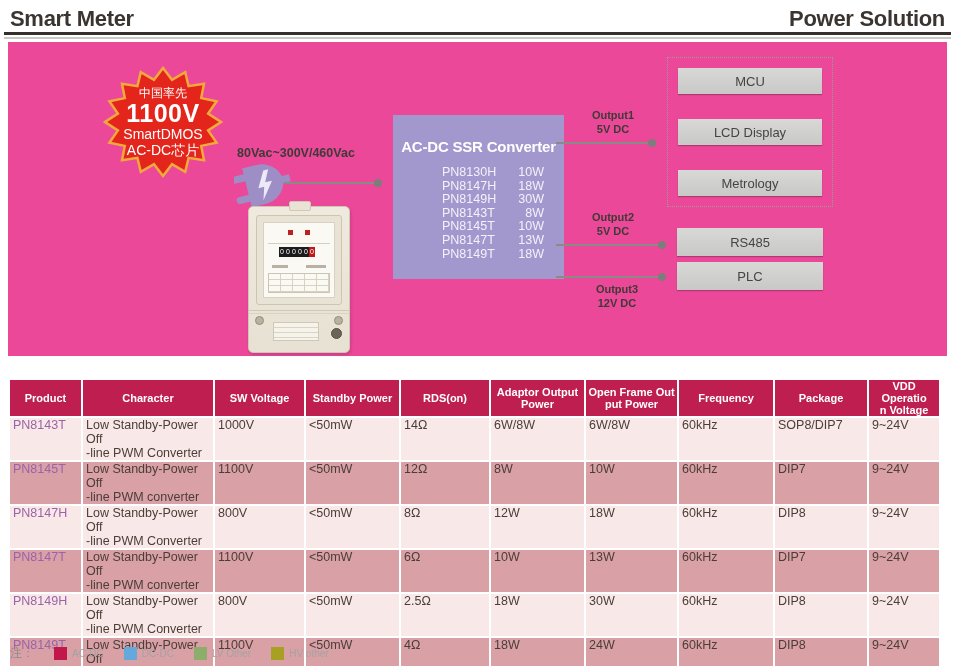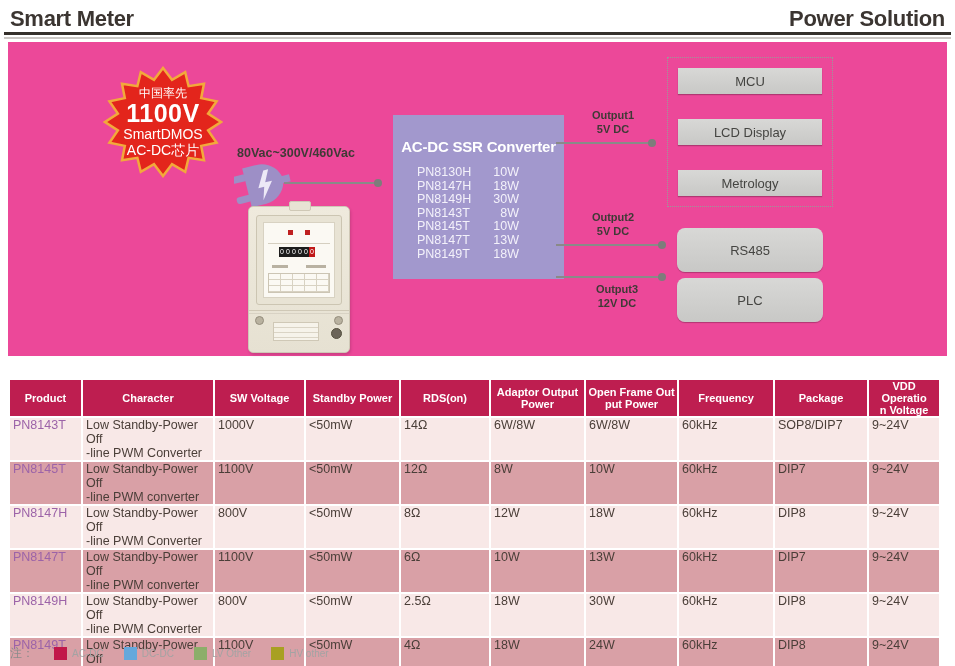--- a/index.html
+++ b/index.html
@@ -55,36 +55,36 @@
   .m-split{position:absolute; left:0; top:103px; width:100%; height:1px; background:#CFC8B6; box-shadow:0 3px 0 #D8D2C4;}
   .m-screw{position:absolute; top:109px; width:7px; height:7px; border-radius:50%; background:#B9B2A0; border:1px solid #948D7C;}
   .m-screw.s1{left:6px;} .m-screw.s2{right:6px;}
   .m-plate{position:absolute; left:24px; top:115px; width:44px; height:17px; background:#F6F3EA; border:1px solid #CFC8B6;
     background-image:repeating-linear-gradient(180deg,transparent 0 4px,#DAD4C5 4px 5px);}
   .m-seal{position:absolute; right:7px; top:121px; width:9px; height:9px; border-radius:50%; background:#6B6458; border:1px solid #55503F;}
 
   
   .conv{position:absolute; left:385px; top:73px; width:171px; height:164px; background:#A298CD; color:#fff;}
   .conv-title{margin-top:23px; text-align:center; font-size:15px; font-weight:bold; letter-spacing:-0.2px;}
-  .mlist{margin:11px 0 0 24px; width:102px;}
+  .mlist{margin:11px 0 0 49px; width:102px;}
   .mrow{display:flex; justify-content:space-between; font-size:12.5px; line-height:13.6px; color:#F3F1FA;}
 
   
   .outlabel{position:absolute; width:78px; text-align:center; font-weight:bold; font-size:11px; line-height:14px; color:#3F3A36;}
   .ol1{left:566px; top:66px;}
   .ol2{left:566px; top:168px;}
   .ol3{left:570px; top:240px;}
 
   
   .dashbox{position:absolute; left:659px; top:15px; width:166px; height:150px; border:1px dotted #9A9A98; box-sizing:border-box;
     display:flex; flex-direction:column; justify-content:space-between; padding:10px 10px;}
   .gbar{background:linear-gradient(180deg,#D8D8D6,#C8C8C6); box-shadow:0 1px 1px rgba(0,0,0,.25);
     color:#454542; font-size:13px; display:flex; align-items:center; justify-content:center; height:26px;}
   .commbox{position:absolute; left:669px; top:186px; width:146px; display:flex; flex-direction:column; gap:6px;}
-  .commbox .gbar{height:44px;border-radius:8px;}
+  .commbox .gbar{height:28px;}
 
   
   table.ptable{position:absolute; left:8px; top:378px; border-collapse:separate; border-spacing:2px; table-layout:fixed;}
   .ptable th{background:#BE1E50; color:#fff; font-size:11px; font-weight:bold; text-align:center; vertical-align:middle;
     white-space:pre-line; height:24px; padding:0 1px; line-height:12px;}
   .ptable td{font-size:12.5px; line-height:14px; color:#4A3E38; padding:0 3px; vertical-align:top; white-space:pre-line; height:27px; overflow:hidden;}
   tr.light td{background:#F8E8E7;}
   tr.dark td{background:#D9A0A6;}
   td.product{color:#9C63A8;}
 

